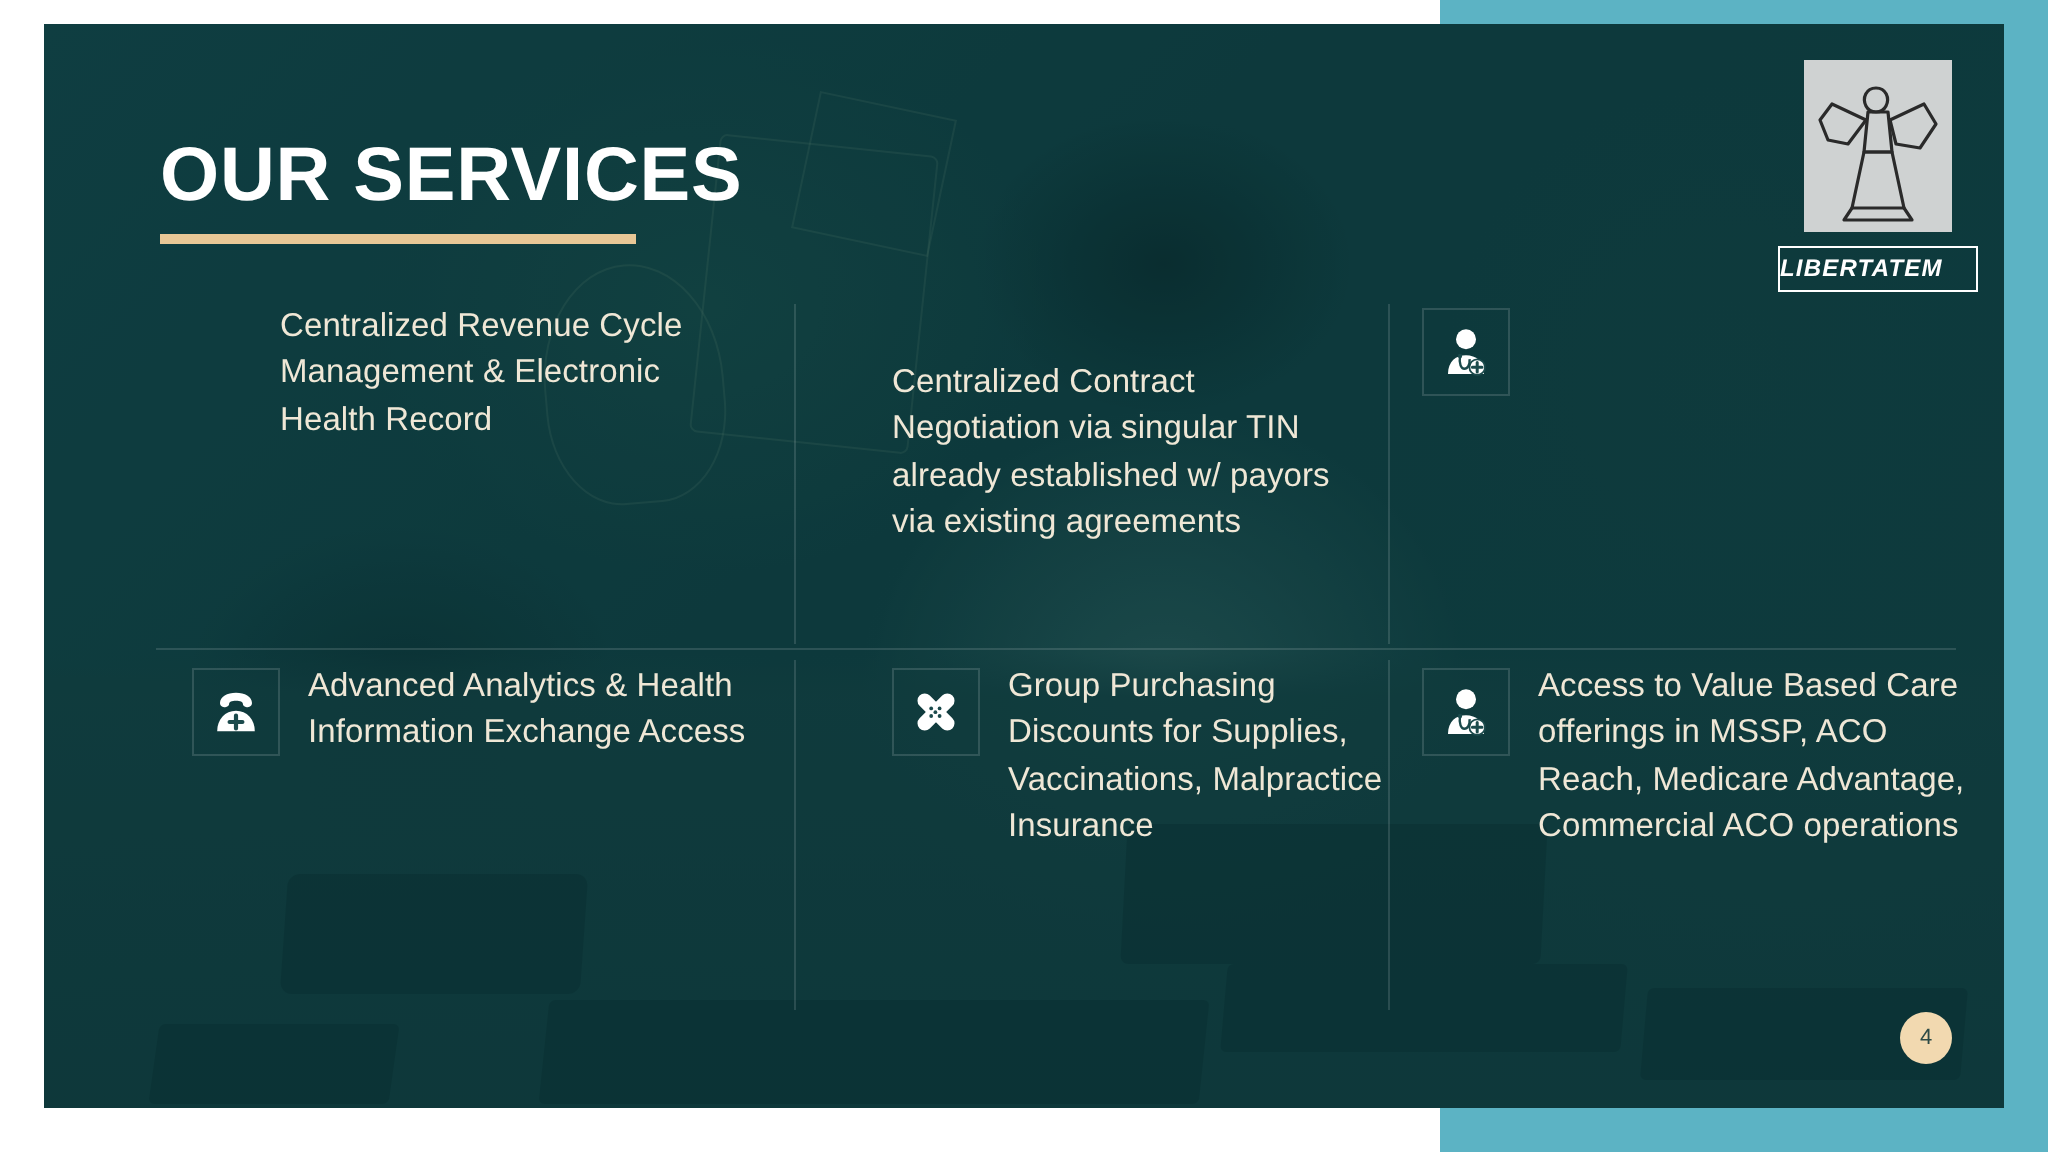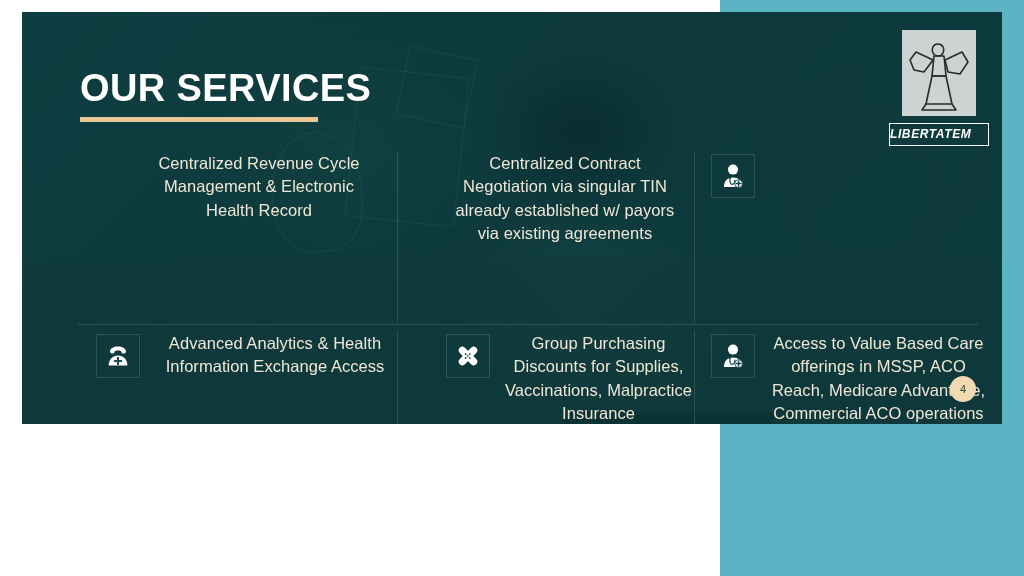--- a/index.html
+++ b/index.html
@@ -45,21 +45,21 @@
     height: 14px;
     background: #5cb3c4;
   }
 
   
   .panel {
     position: absolute;
     left: 22px;
     top: 12px;
     width: 980px;
-    height: 412px;
+    height: 542px;
     background: #0f172a;
     overflow: hidden;
   }
 
   
   .photo {
     position: absolute;
     inset: 0;
     background:
       
@@ -185,24 +185,23 @@
   }
   .row { display: flex; }
   .row.top { height: 172px; }
   .row.bottom { margin-top: 8px; height: 180px; }
 
   .cell {
     display: flex;
     align-items: flex-start;
     gap: 14px;
     padding-right: 2px;
-    text-align: center;
   }
   .cell.c1 { width: 320px; padding-left: 62px; }
-  .cell.c2 { width: 297px; padding-left: 48px; }
+  .cell.c2 { width: 297px; padding-left: 48px; margin-top: 28px; }
   .cell.c3 { width: 295px; padding-left: 16px; }
 
   .cell.b1 { width: 320px; padding-left: 18px; }
   .cell.b2 { width: 297px; padding-left: 48px; gap: 14px; }
   .cell.b3 { width: 295px; padding-left: 16px; }
 
   .icon-box {
     flex: 0 0 auto;
     width: 44px;
     height: 44px;

